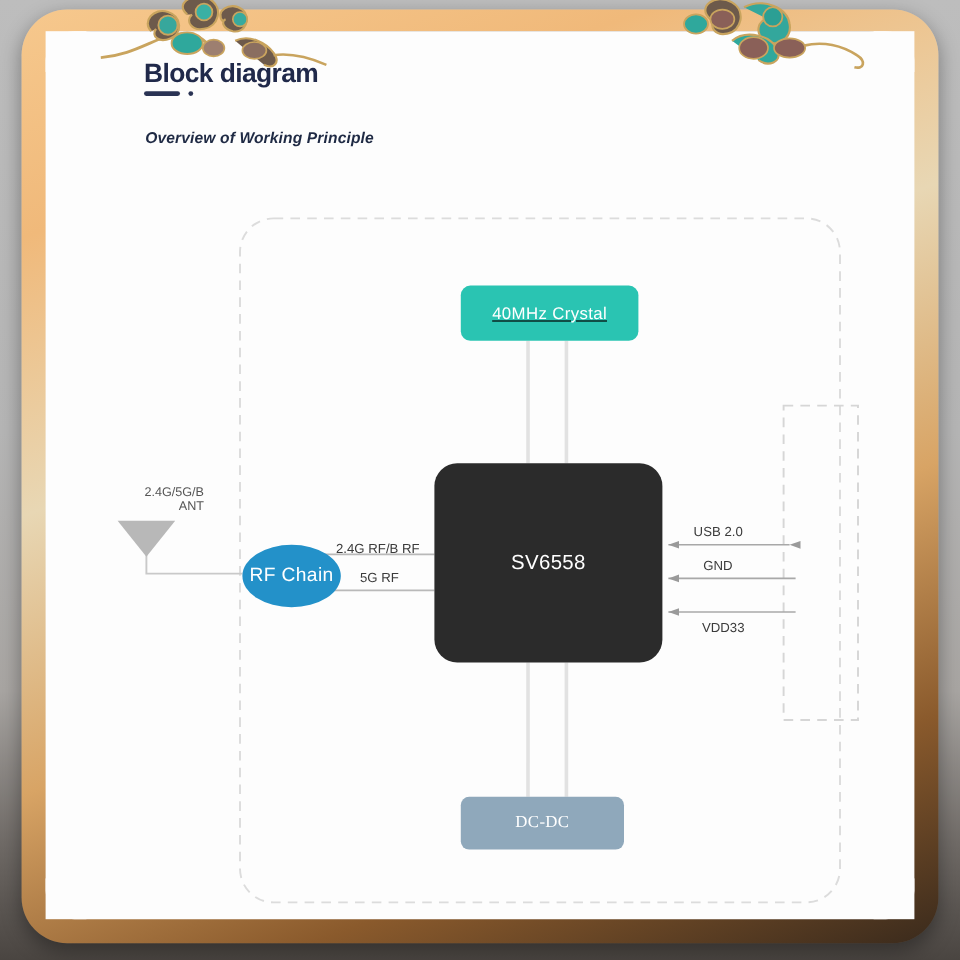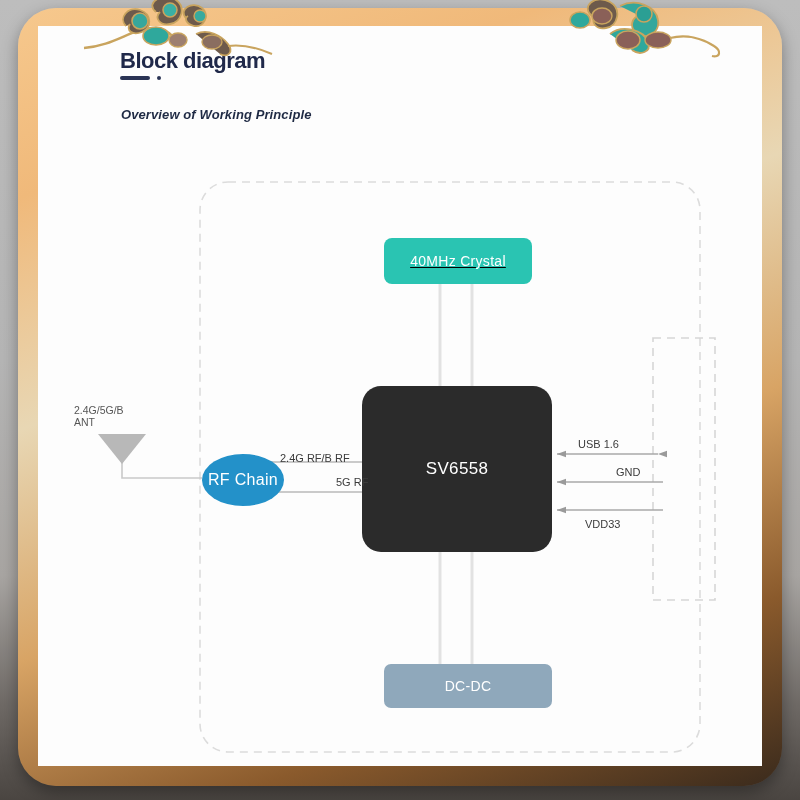--- a/index.html
+++ b/index.html
@@ -77,34 +77,34 @@
   .crystal {
     left: 346px; top: 212px; width: 148px; height: 46px;
     background: #2ac4b2; border-radius: 8px; text-decoration: underline;
   }
   .chip {
     left: 324px; top: 360px; width: 190px; height: 166px;
     background: #2b2b2b; border-radius: 19px;
   }
   .chip .node-label { font-size: 17px; }
   .dcdc {
-    left: 346px; top: 638px; width: 168px; height: 44px;
-    background: #8fa8bb; border-radius: 7px;
+    left: 346px; top: 638px; width: 136px; height: 44px;
+    background: #8fa8bb; border-radius: 7px; font-family: Liberation Serif, serif;
   }
   .rfchain {
     left: 164px; top: 428px; width: 82px; height: 52px;
     background: #2391c9; border-radius: 50%;
   }
   .rfchain .node-label { font-size: 16px; }
 
   .wire-label {
     position: absolute; font-size: 11px; color: #3b3b3b; white-space: nowrap;
   }
   .ant-label {
-    position: absolute; font-size: 10.5px; color: #555; text-align: left;
+    position: absolute; font-size: 10.5px; color: #555; text-align: right;
     line-height: 1.15; white-space: nowrap;
   }
 </style>
 </head>
 <body>
 
 <div class="frame-root">
   <div class="frame-gold">
     <div class="frame-gold-inner"></div>
   </div>
@@ -176,24 +176,24 @@
     <div class="node rfchain">
       <span class="node-label">RF Chain</span>
     </div>
 
     <div class="ant-label" style="left:36px; top:378px; width:96px;">
       <div>2.4G/5G/B</div>
       <div>ANT</div>
     </div>
 
     <div class="wire-label" style="left:242px; top:426px;">2.4G RF/B RF</div>
-    <div class="wire-label" style="left:262px; top:450px;margin-left:36px;">5G RF</div>
-
-    <div class="wire-label" style="left:540px; top:412px;">USB 1.6</div>
-    <div class="wire-label" style="left:578px; top:440px;">GND</div>
+    <div class="wire-label" style="left:262px; top:450px;">5G RF</div>
+
+    <div class="wire-label" style="left:540px; top:412px;">USB 2.0</div>
+    <div class="wire-label" style="left:548px; top:440px;">GND</div>
     <div class="wire-label" style="left:547px; top:492px;">VDD33</div>
   </div>
 
   <svg class="ornament orn-top-left" viewBox="0 0 230 66">
     <g stroke="#c9a45e" stroke-width="1.6" fill="none">
       <path d="M2,52 C26,50 40,40 58,34 C74,29 86,34 92,42" stroke-width="2.4"></path>
     </g>
     <path d="M44,30 C36,22 46,10 58,14 C70,18 70,32 60,36 C50,40 44,34 48,28" fill="#6d5a4b" stroke="#c9a45e" stroke-width="1.8"></path>
     <circle cx="58" cy="25" r="8" fill="#37a79c" stroke="#c9a45e" stroke-width="1.6"></circle>
     <path d="M74,16 C62,6 82,-4 94,4 C104,11 100,26 88,28 C78,30 72,22 78,16" fill="#6d5a4b" stroke="#c9a45e" stroke-width="1.8"></path>

